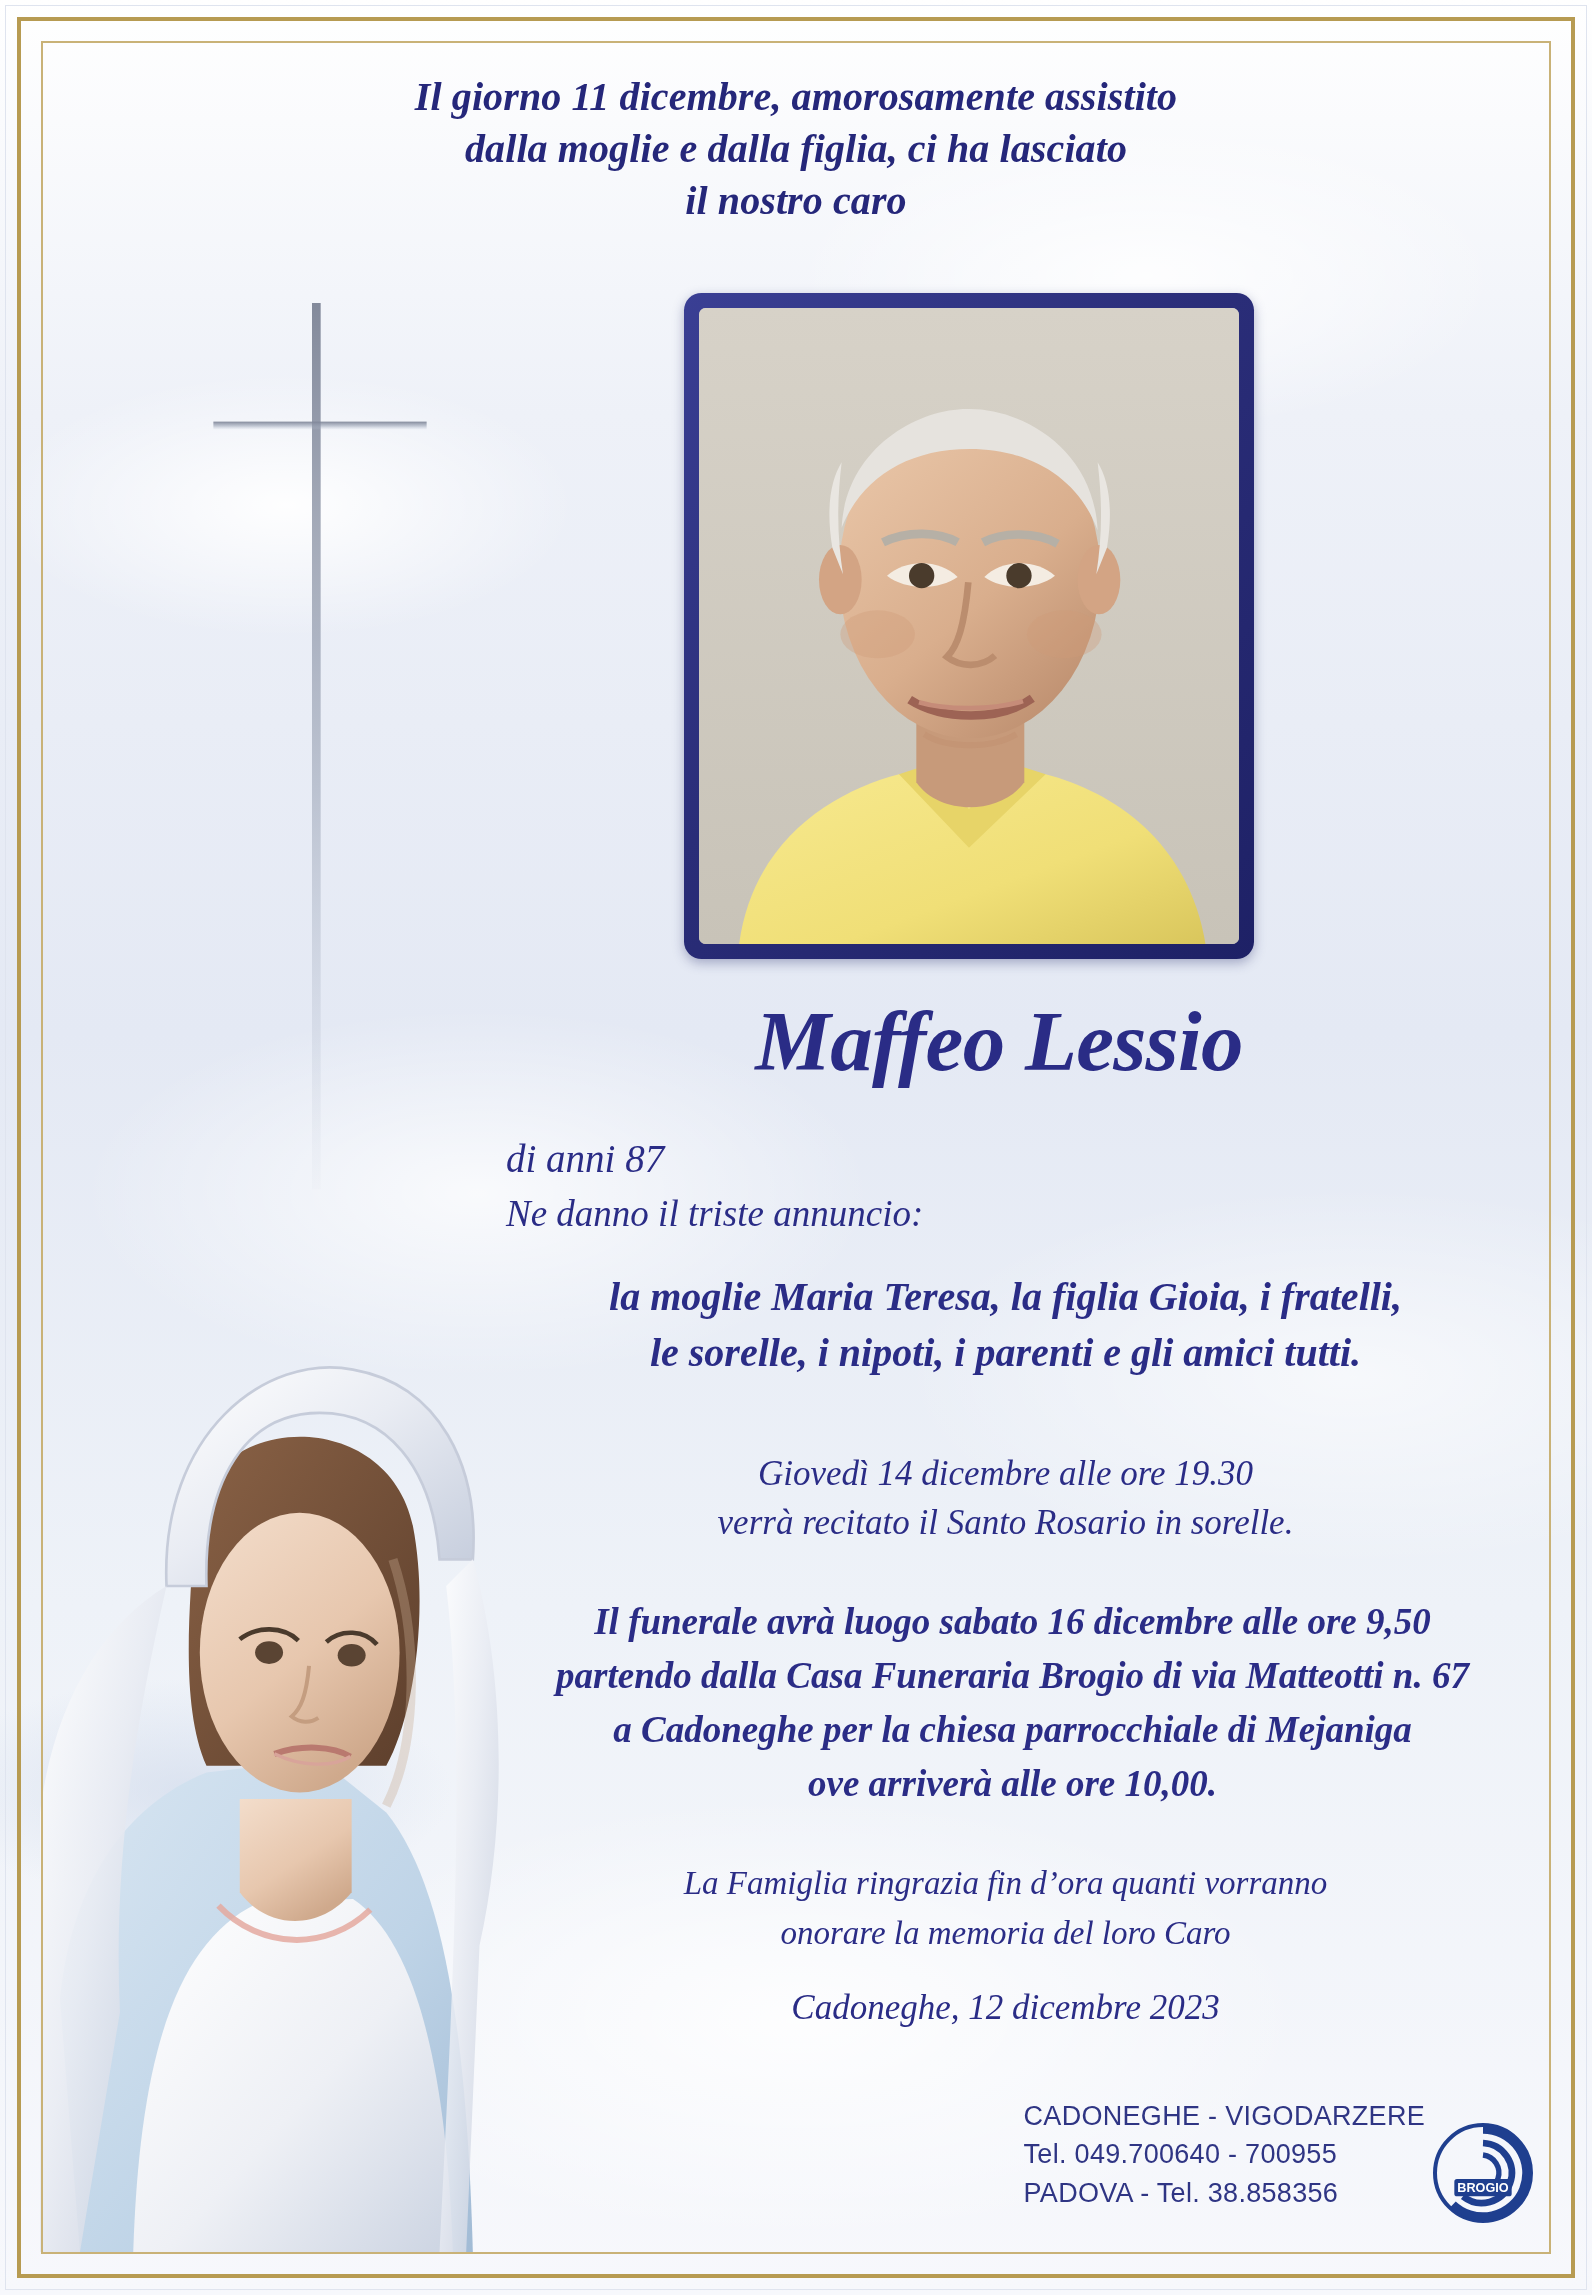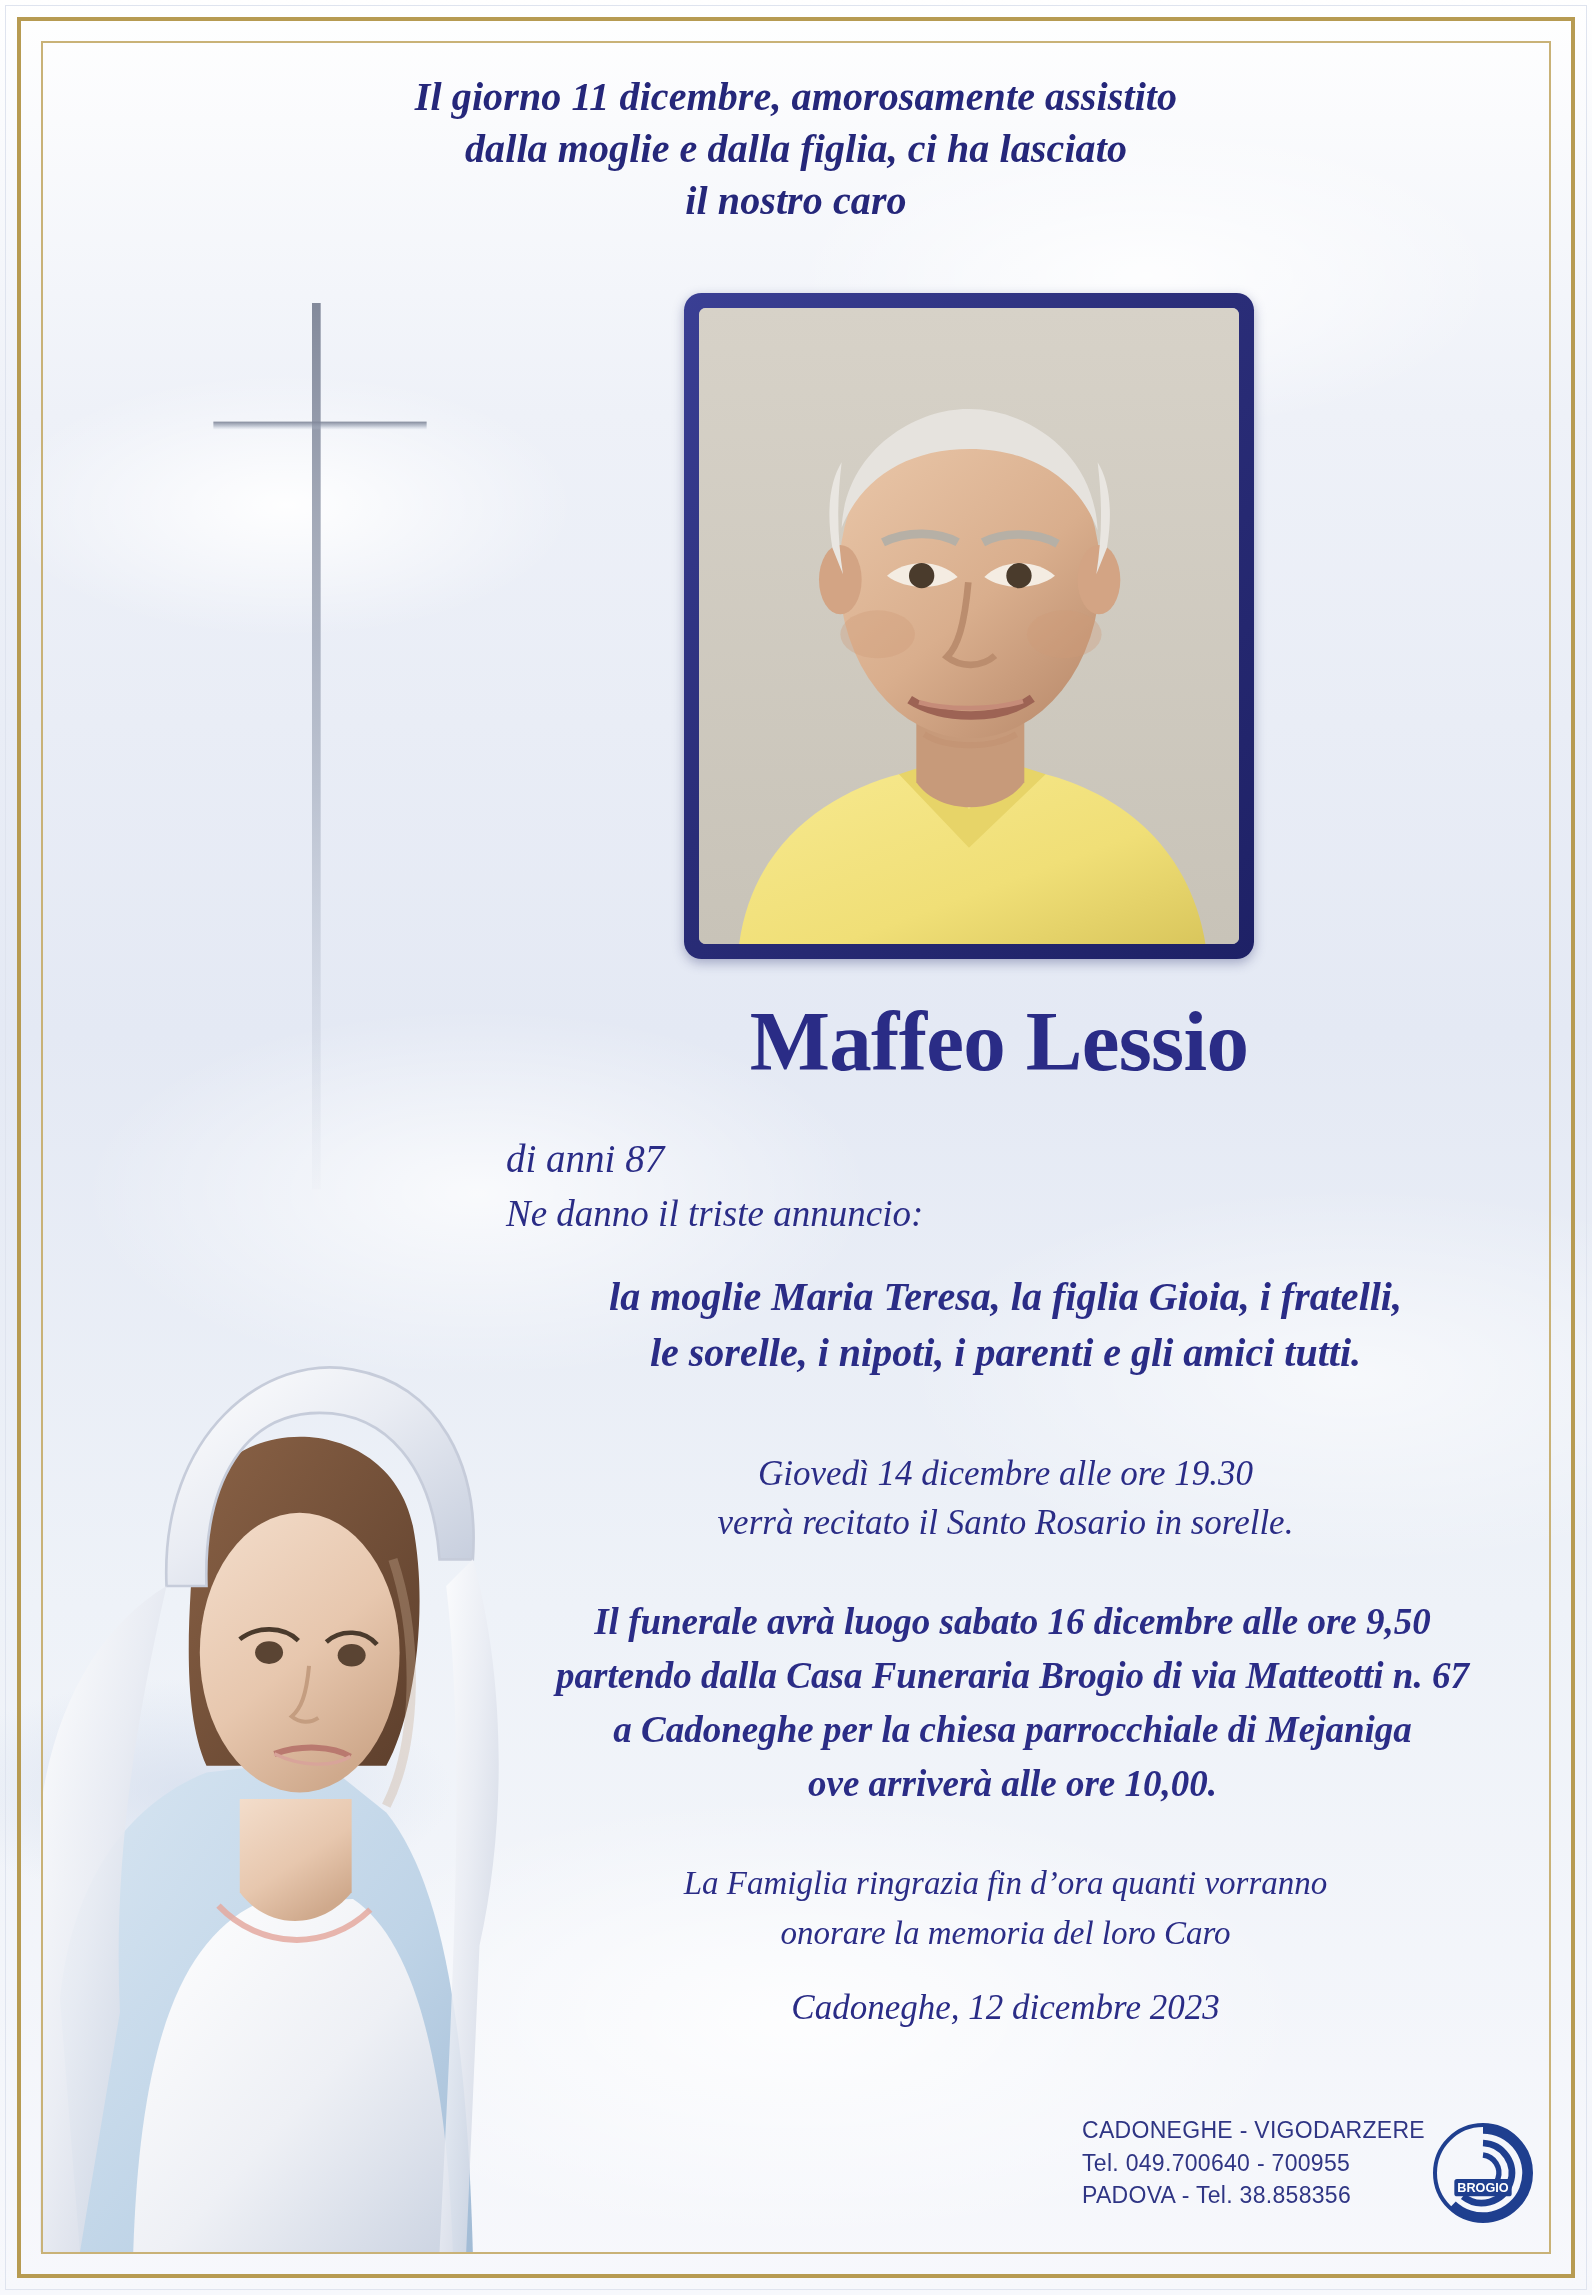--- a/index.html
+++ b/index.html
@@ -122,20 +122,21 @@
 
   
   .name {
     position: absolute;
     top: 999px;
     left: 506px;
     width: 986px;
     text-align: center;
     color: #2a2c86;
     font-weight: bold;
+    font-style: italic;
     font-size: 85px;
     line-height: 1;
     letter-spacing: -0.7px;
   }
   .age {
     position: absolute;
     top: 1136px;
     left: 506px;
     width: 986px;
     text-align: left;
@@ -211,21 +212,21 @@
   }
 
   
   .agency {
     position: absolute;
     right: 167px;
     bottom: 83px;
     text-align: left;
     color: #2f3584;
     font-family: "Liberation Sans", sans-serif;
-    font-size: 23px;
+    font-size: 27px;
     line-height: 1.42;
     letter-spacing: 0.3px;
   }
   .agency-logo {
     position: absolute;
     right: 59px;
     bottom: 72px;
     width: 100px;
     height: 100px;
   }

